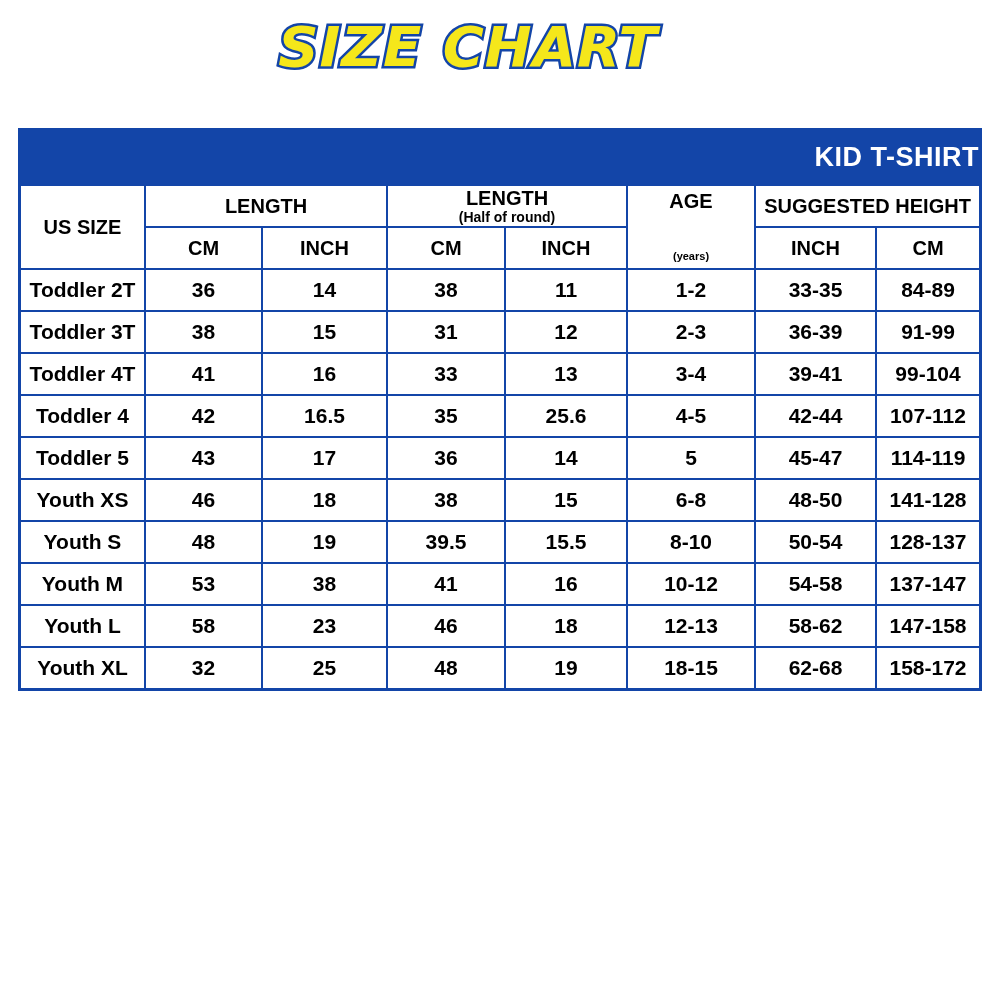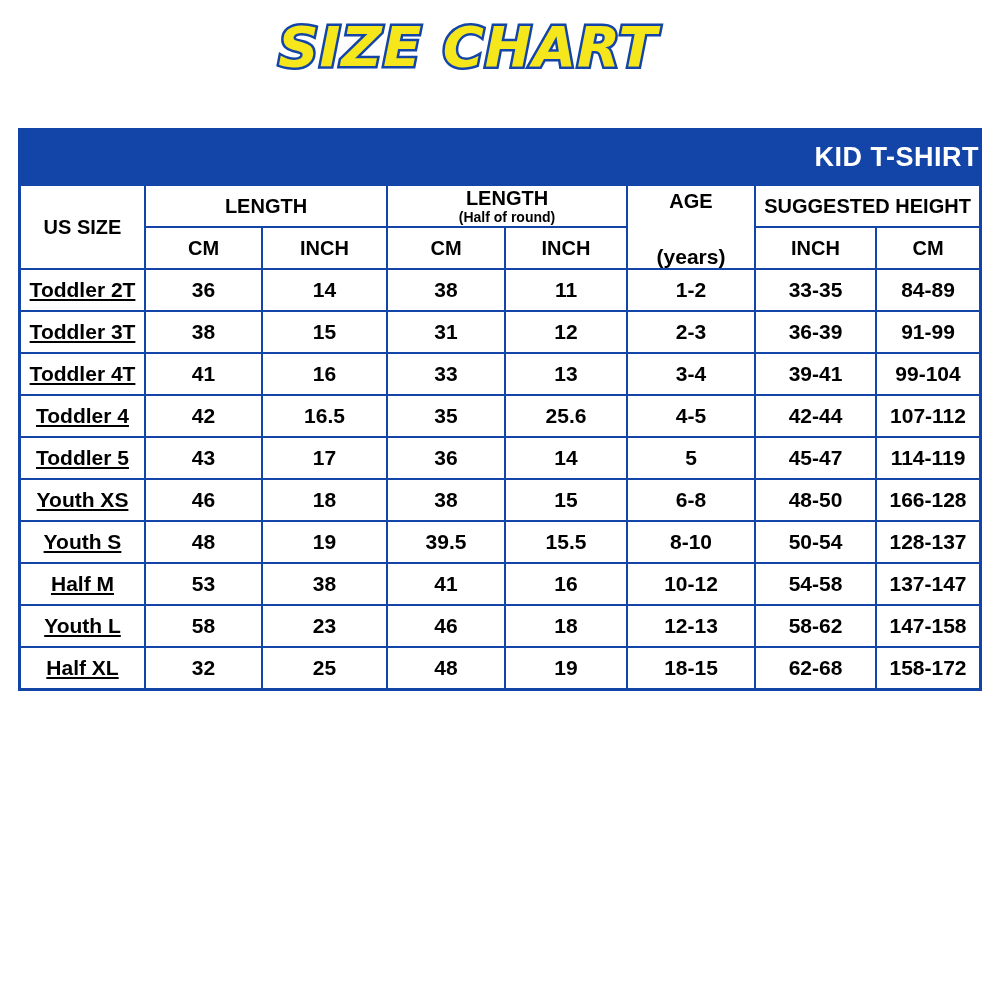--- a/index.html
+++ b/index.html
@@ -110,27 +110,27 @@
     line-height: 15px;
   }
   .hdr-unit {
     font-size: 20px;
     font-weight: bold;
   }
   .hdr-us {
     font-size: 21px;
   }
   .age-note {
-    font-size: 21px;
+    font-size: 11px;
     display: block;
     line-height: 17px;
     margin-top: 35px;
   }
   .row-cell { font-size: 22px; }
-  .size-cell { font-size: 21px; text-decoration: underline; }
+  .size-cell { font-size: 21px; }
 </style>
 </head>
 <body>
 
 <div class="page">
 
   <div class="chart-title">
     <span class="chart-title-text">SIZE CHART</span>
   </div>
 
@@ -224,54 +224,54 @@
           <td class="row-cell">114-119</td>
         </tr>
         <tr>
           <td class="size-cell">Youth XS</td>
           <td class="row-cell">46</td>
           <td class="row-cell">18</td>
           <td class="row-cell">38</td>
           <td class="row-cell">15</td>
           <td class="row-cell">6-8</td>
           <td class="row-cell">48-50</td>
-          <td class="row-cell">166-128</td>
+          <td class="row-cell">141-128</td>
         </tr>
         <tr>
           <td class="size-cell">Youth S</td>
           <td class="row-cell">48</td>
           <td class="row-cell">19</td>
           <td class="row-cell">39.5</td>
           <td class="row-cell">15.5</td>
           <td class="row-cell">8-10</td>
           <td class="row-cell">50-54</td>
           <td class="row-cell">128-137</td>
         </tr>
         <tr>
-          <td class="size-cell">Half M</td>
+          <td class="size-cell">Youth M</td>
           <td class="row-cell">53</td>
           <td class="row-cell">38</td>
           <td class="row-cell">41</td>
           <td class="row-cell">16</td>
           <td class="row-cell">10-12</td>
           <td class="row-cell">54-58</td>
           <td class="row-cell">137-147</td>
         </tr>
         <tr>
           <td class="size-cell">Youth L</td>
           <td class="row-cell">58</td>
           <td class="row-cell">23</td>
           <td class="row-cell">46</td>
           <td class="row-cell">18</td>
           <td class="row-cell">12-13</td>
           <td class="row-cell">58-62</td>
           <td class="row-cell">147-158</td>
         </tr>
         <tr>
-          <td class="size-cell">Half XL</td>
+          <td class="size-cell">Youth XL</td>
           <td class="row-cell">32</td>
           <td class="row-cell">25</td>
           <td class="row-cell">48</td>
           <td class="row-cell">19</td>
           <td class="row-cell">18-15</td>
           <td class="row-cell">62-68</td>
           <td class="row-cell">158-172</td>
         </tr>
       </tbody>
     </table>

